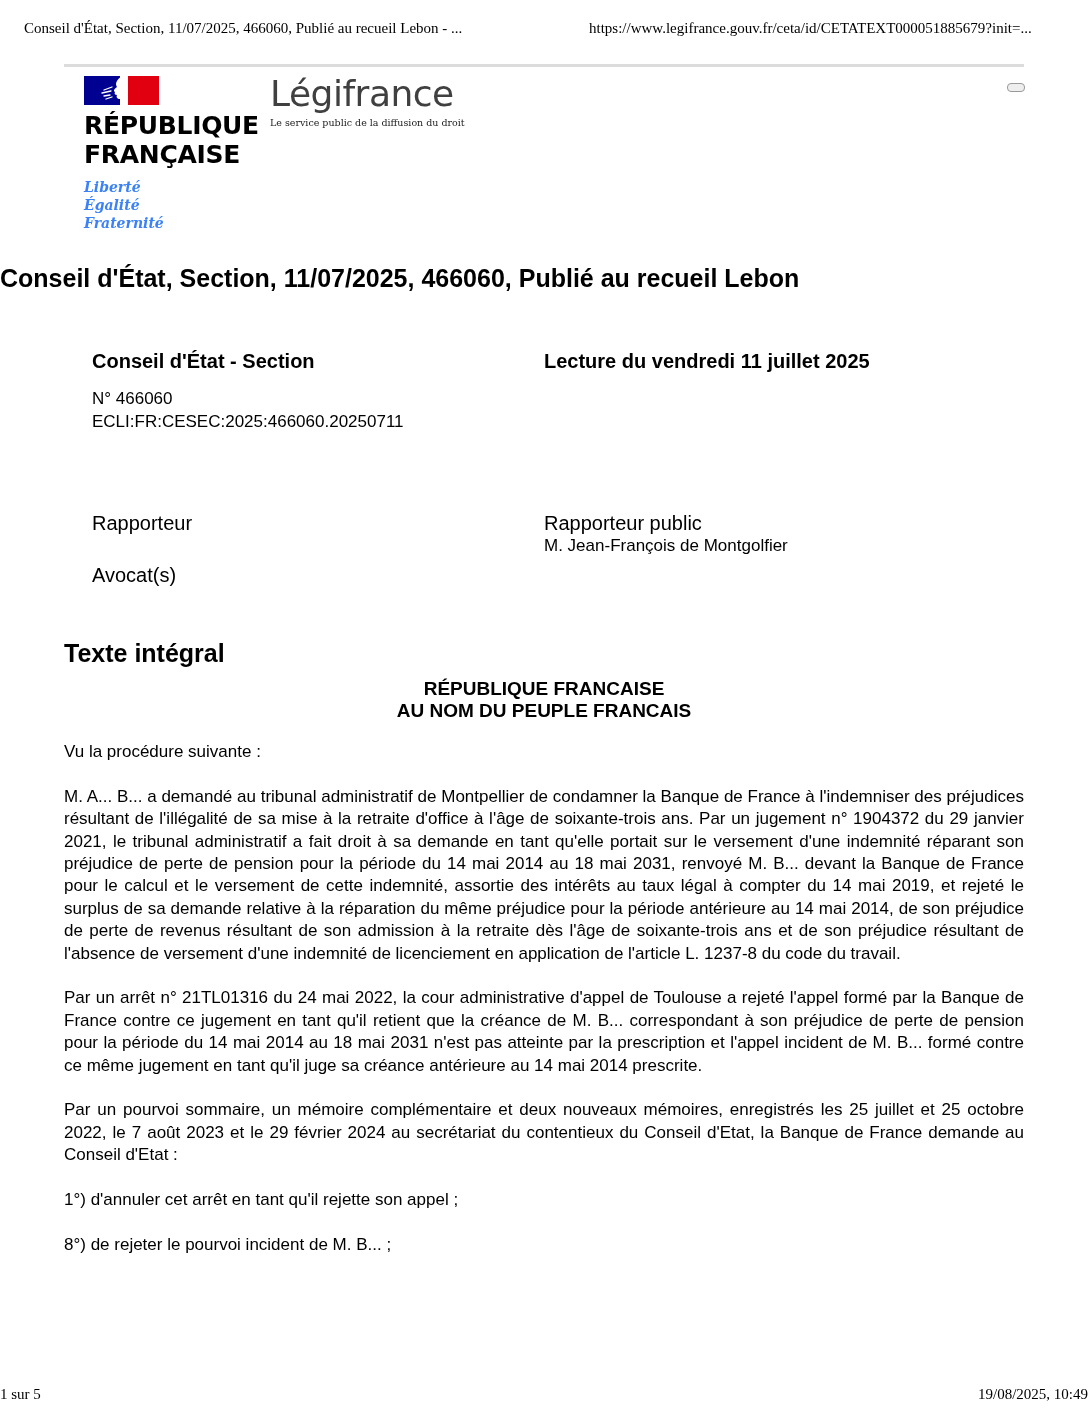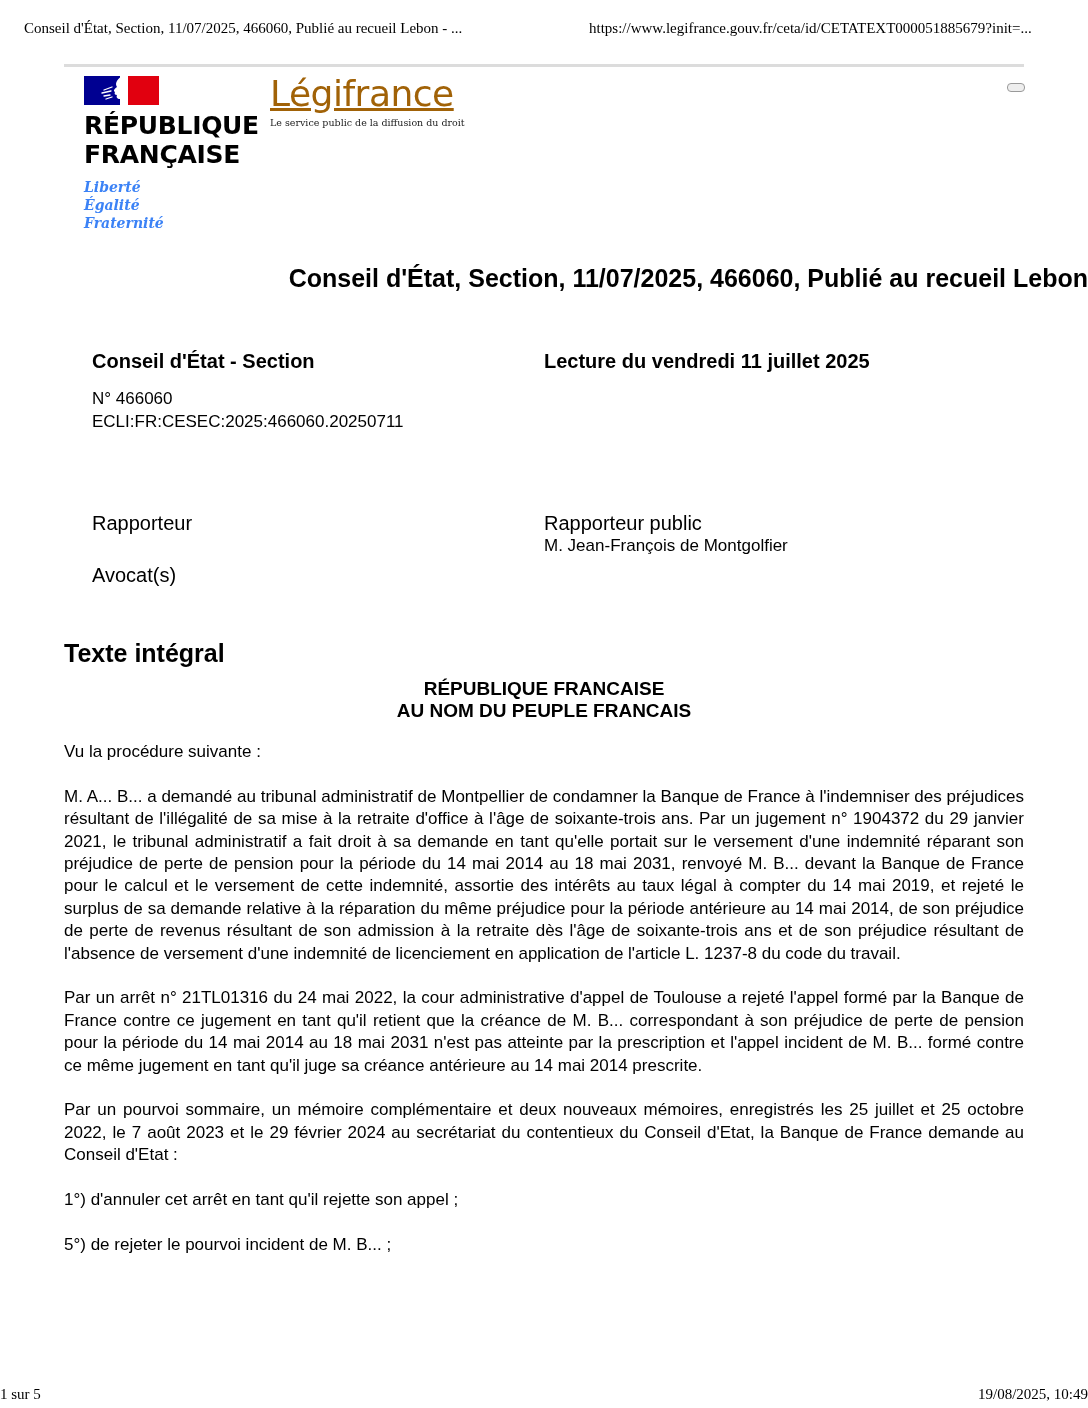--- a/index.html
+++ b/index.html
@@ -87,23 +87,22 @@
 
     .legifrance {
       position: absolute;
       left: 270px;
       top: 73px;
     }
     .legifrance .brand {
       font-family: "DejaVu Sans", sans-serif;
       font-size: 36px;
       line-height: 42px;
-      color: #a16207;
+      color: #404040;
       letter-spacing: -0.5px;
-      text-decoration: underline;
     }
     .legifrance .tagline {
       font-family: "DejaVu Serif", serif;
       font-size: 9.5px;
       line-height: 14px;
       color: #222;
       margin-top: 1px;
     }
 
     .toggle-pill {
@@ -116,21 +115,21 @@
       border-radius: 4px;
       background: #eeeeee;
       cursor: pointer;
     }
 
     .doc-title {
       position: absolute;
       left: 0;
       width: 1088px;
       top: 262px;
-      text-align: right;
+      text-align: left;
       font-weight: bold;
       font-size: 25px;
       line-height: 32px;
     }
 
     .meta {
       position: absolute;
       left: 92px;
       width: 900px;
     }
@@ -244,19 +243,19 @@
   <div>RÉPUBLIQUE FRANCAISE</div>
   <div>AU NOM DU PEUPLE FRANCAIS</div>
 </div>
 
 <div class="body-text">
   <p>Vu la procédure suivante :</p>
   <p>M. A... B... a demandé au tribunal administratif de Montpellier de condamner la Banque de France à l'indemniser des préjudices résultant de l'illégalité de sa mise à la retraite d'office à l'âge de soixante-trois ans. Par un jugement n° 1904372 du 29 janvier 2021, le tribunal administratif a fait droit à sa demande en tant qu'elle portait sur le versement d'une indemnité réparant son préjudice de perte de pension pour la période du 14 mai 2014 au 18 mai 2031, renvoyé M. B... devant la Banque de France pour le calcul et le versement de cette indemnité, assortie des intérêts au taux légal à compter du 14 mai 2019, et rejeté le surplus de sa demande relative à la réparation du même préjudice pour la période antérieure au 14 mai 2014, de son préjudice de perte de revenus résultant de son admission à la retraite dès l'âge de soixante-trois ans et de son préjudice résultant de l'absence de versement d'une indemnité de licenciement en application de l'article L. 1237-8 du code du travail.</p>
   <p>Par un arrêt n° 21TL01316 du 24 mai 2022, la cour administrative d'appel de Toulouse a rejeté l'appel formé par la Banque de France contre ce jugement en tant qu'il retient que la créance de M. B... correspondant à son préjudice de perte de pension pour la période du 14 mai 2014 au 18 mai 2031 n'est pas atteinte par la prescription et l'appel incident de M. B... formé contre ce même jugement en tant qu'il juge sa créance antérieure au 14 mai 2014 prescrite.</p>
   <p>Par un pourvoi sommaire, un mémoire complémentaire et deux nouveaux mémoires, enregistrés les 25 juillet et 25 octobre 2022, le 7 août 2023 et le 29 février 2024 au secrétariat du contentieux du Conseil d'Etat, la Banque de France demande au Conseil d'Etat :</p>
   <p>1°) d'annuler cet arrêt en tant qu'il rejette son appel ;</p>
-  <p>5°) de rejeter le pourvoi incident de M. B... ;</p>
+  <p>8°) de rejeter le pourvoi incident de M. B... ;</p>
 </div>
 
 <div class="print-footer">
   <span class="left">1 sur 5</span>
   <span class="right">19/08/2025, 10:49</span>
 </div>
 
 </body></html>

